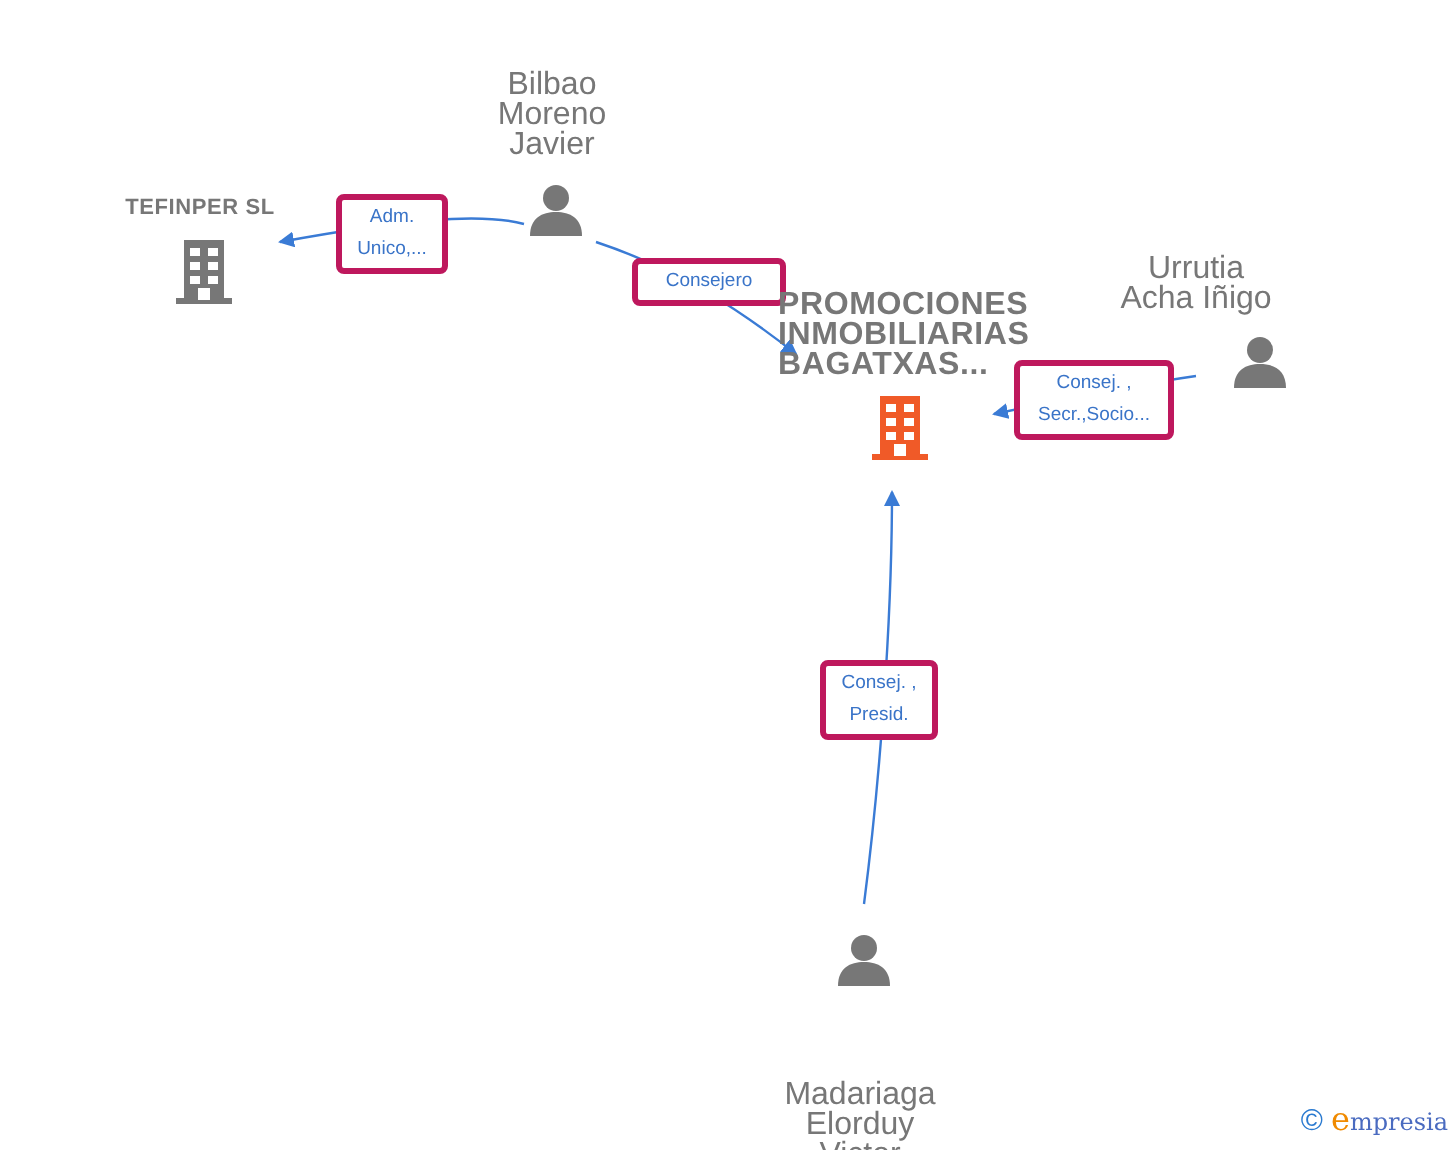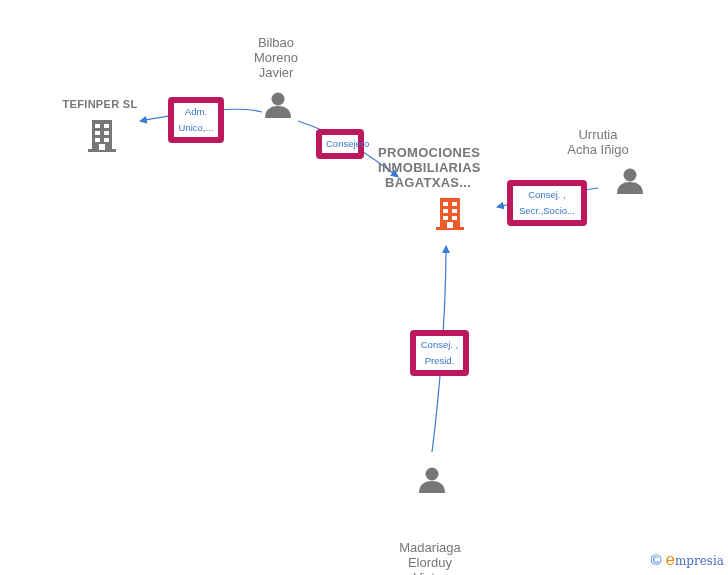--- a/index.html
+++ b/index.html
@@ -1,20 +1,20 @@
 <!DOCTYPE html>
 <html><head>
 <meta charset="utf-8">
 <style>
   html, body { margin:0; padding:0; background:#ffffff; }
   body { width:728px; height:575px; position:relative; overflow:hidden; font-family:"Liberation Sans", sans-serif; }
   #edges { position:absolute; left:0; top:0; width:728px; height:575px; }
-  .node-label { position:absolute; color:#777777; font-size:13px; line-height:15px; text-align:center; white-space:pre-line; }
+  .node-label { position:absolute; color:#777777; font-size:16px; line-height:15px; text-align:center; white-space:pre-line; }
   .node-label.company { font-weight:bold; letter-spacing:0.3px; }
-  .edge-label { position:absolute; background:#fff; border:6px solid #be185d; border-radius:4px; color:#3a74c8; font-size:9.5px; line-height:16px; text-align:center; white-space:pre-line; padding:1px 4px; box-sizing:border-box; }
+  .edge-label { position:absolute; background:#fff; border:3px solid #be185d; border-radius:4px; color:#3a74c8; font-size:9.5px; line-height:16px; text-align:center; white-space:pre-line; padding:1px 4px; box-sizing:border-box; }
   .icon { position:absolute; }
   .footer { position:absolute; right:4px; bottom:6px; font-size:13px; }
   .footer .copy { color:#2a7ad0; font-size:15px; margin-right:4px; }
   .footer .brand { color:#4a6bc0; font-family:"DejaVu Serif", serif; font-size:12px; }
   .footer .brand .e { color:#f08a00; font-size:16px; }
 </style>
 </head>
 <body>
 
 <svg id="edges" viewBox="0 0 728 575">
@@ -24,31 +24,31 @@
     </marker>
   </defs>
   <path d="M262,112 C240,106 200,110 140,121" stroke="#3a7bd5" stroke-width="1.2" fill="none" marker-end="url(#arrow)"></path>
   <path d="M298,121 C340,135 370,155 398,177" stroke="#3a7bd5" stroke-width="1.2" fill="none" marker-end="url(#arrow)"></path>
   <path d="M598,188 C570,192 530,200 497,207" stroke="#3a7bd5" stroke-width="1.2" fill="none" marker-end="url(#arrow)"></path>
   <path d="M432,452 C440,390 446,310 446,246" stroke="#3a7bd5" stroke-width="1.2" fill="none" marker-end="url(#arrow)"></path>
 </svg>
 
 <div class="edge-label" style="left:168px;top:97px;width:56px;">Adm.
 Unico,...</div>
-<div class="edge-label" style="left:316px;top:129px;width:48px;">Consejero</div>
+<div class="edge-label" style="left:316px;top:129px;width:77px;">Consejero</div>
 <div class="edge-label" style="left:507px;top:180px;width:80px;">Consej. ,
 Secr.,Socio...</div>
 <div class="edge-label" style="left:410px;top:330px;width:59px;">Consej. ,
 Presid.</div>
 
 <div class="node-label" style="left:226px;top:35px;width:100px;">Bilbao
 Moreno
 Javier</div>
 <div class="node-label company" style="left:50px;top:97px;width:100px;font-size:11px;">TEFINPER SL</div>
-<div class="node-label company" style="left:378px;top:145px;width:100px;">PROMOCIONES
+<div class="node-label company" style="left:389px;top:145px;width:100px;">PROMOCIONES
 INMOBILIARIAS
 BAGATXAS...</div>
 <div class="node-label" style="left:548px;top:127px;width:100px;">Urrutia
 Acha Iñigo</div>
 <div class="node-label" style="left:380px;top:500px;width:100px;margin-top:40px;">Madariaga
 Elorduy
 Victor</div>
 
 <svg class="icon" style="left:263px;top:90px;" width="30" height="30" viewBox="0 0 30 30">
   <circle cx="15" cy="9" r="6.5" fill="#777"></circle>

